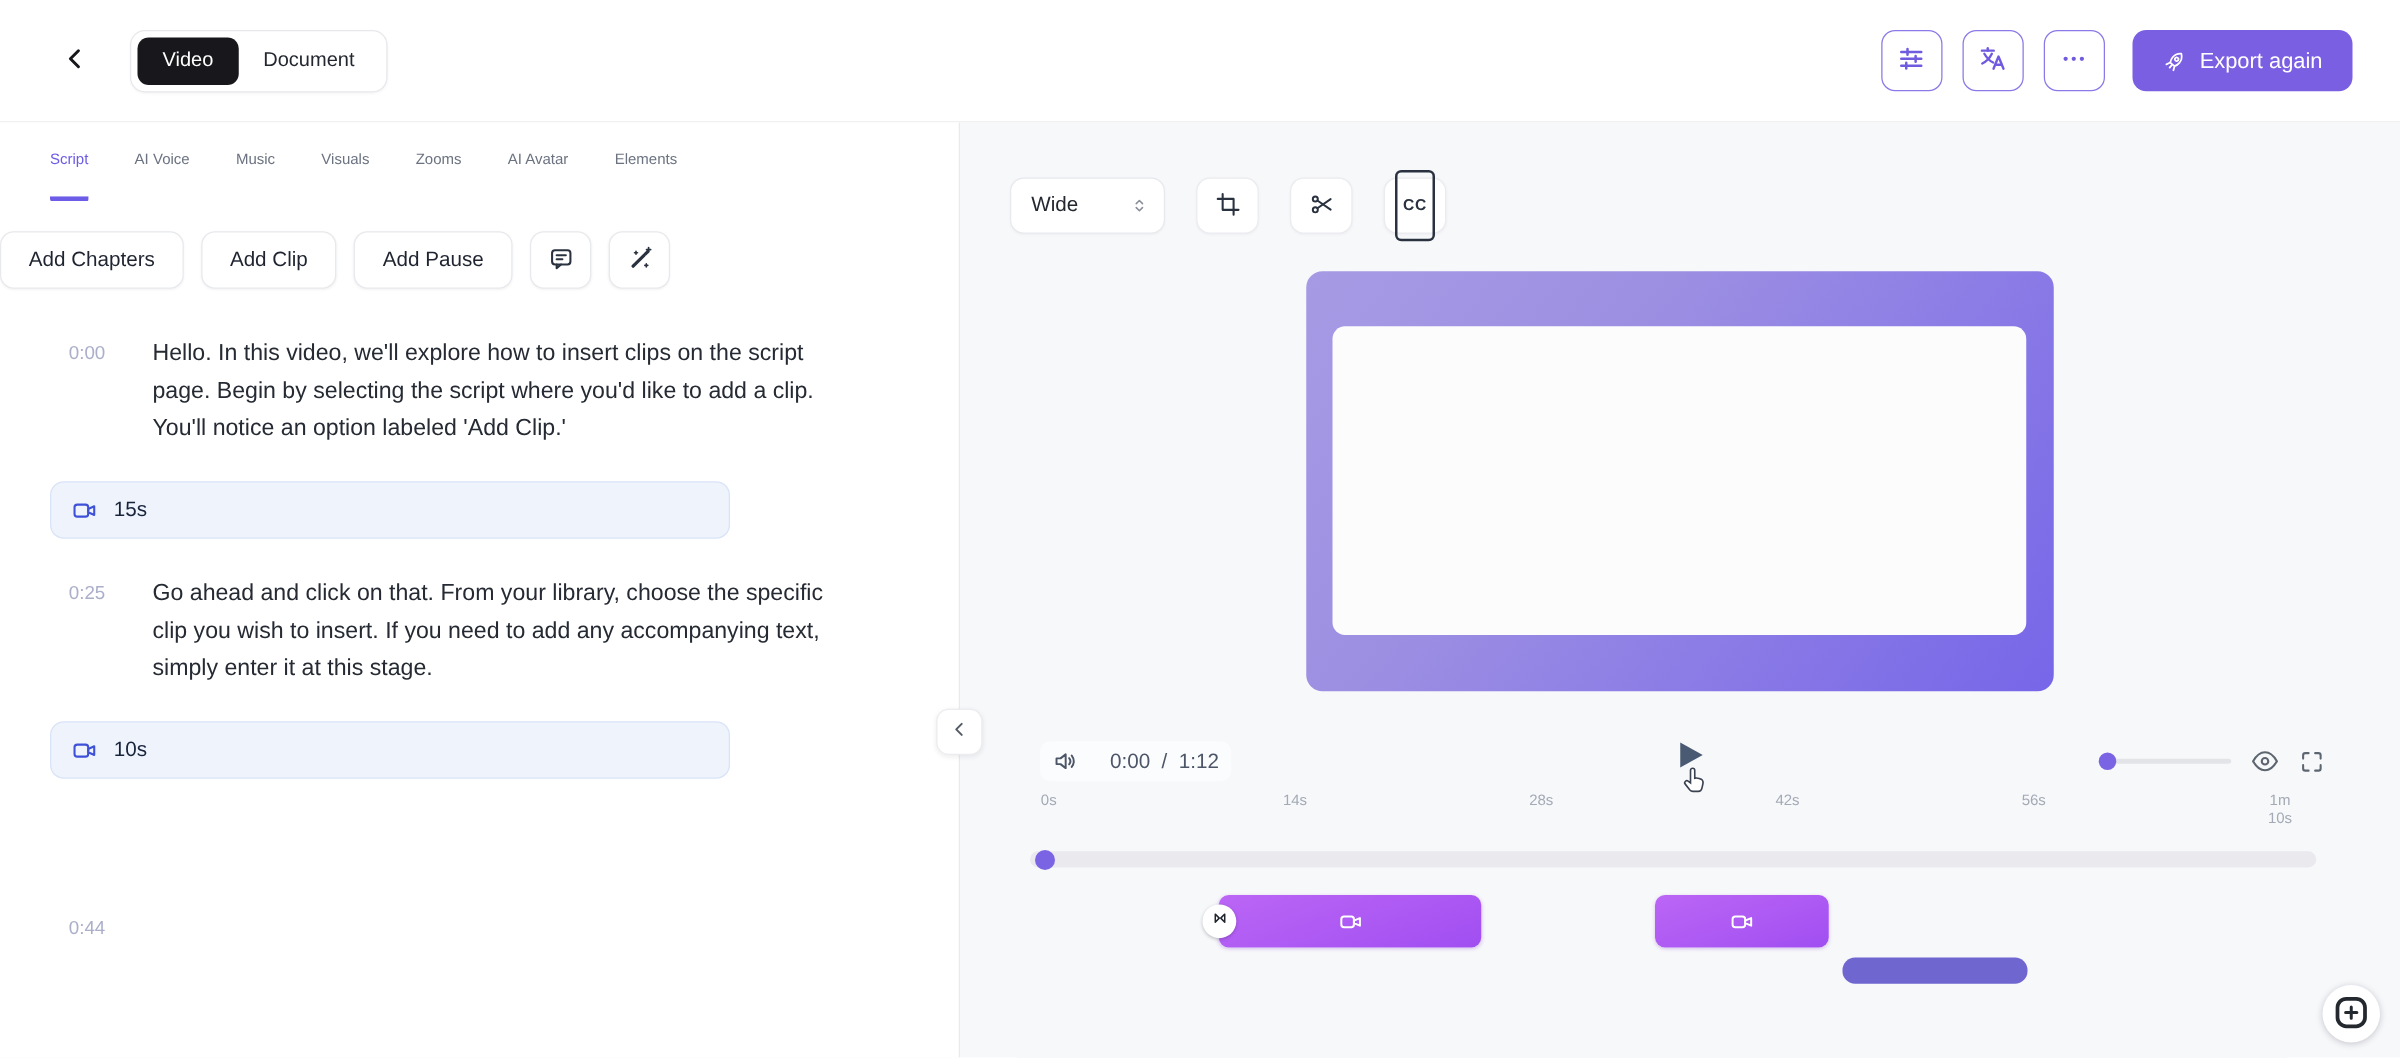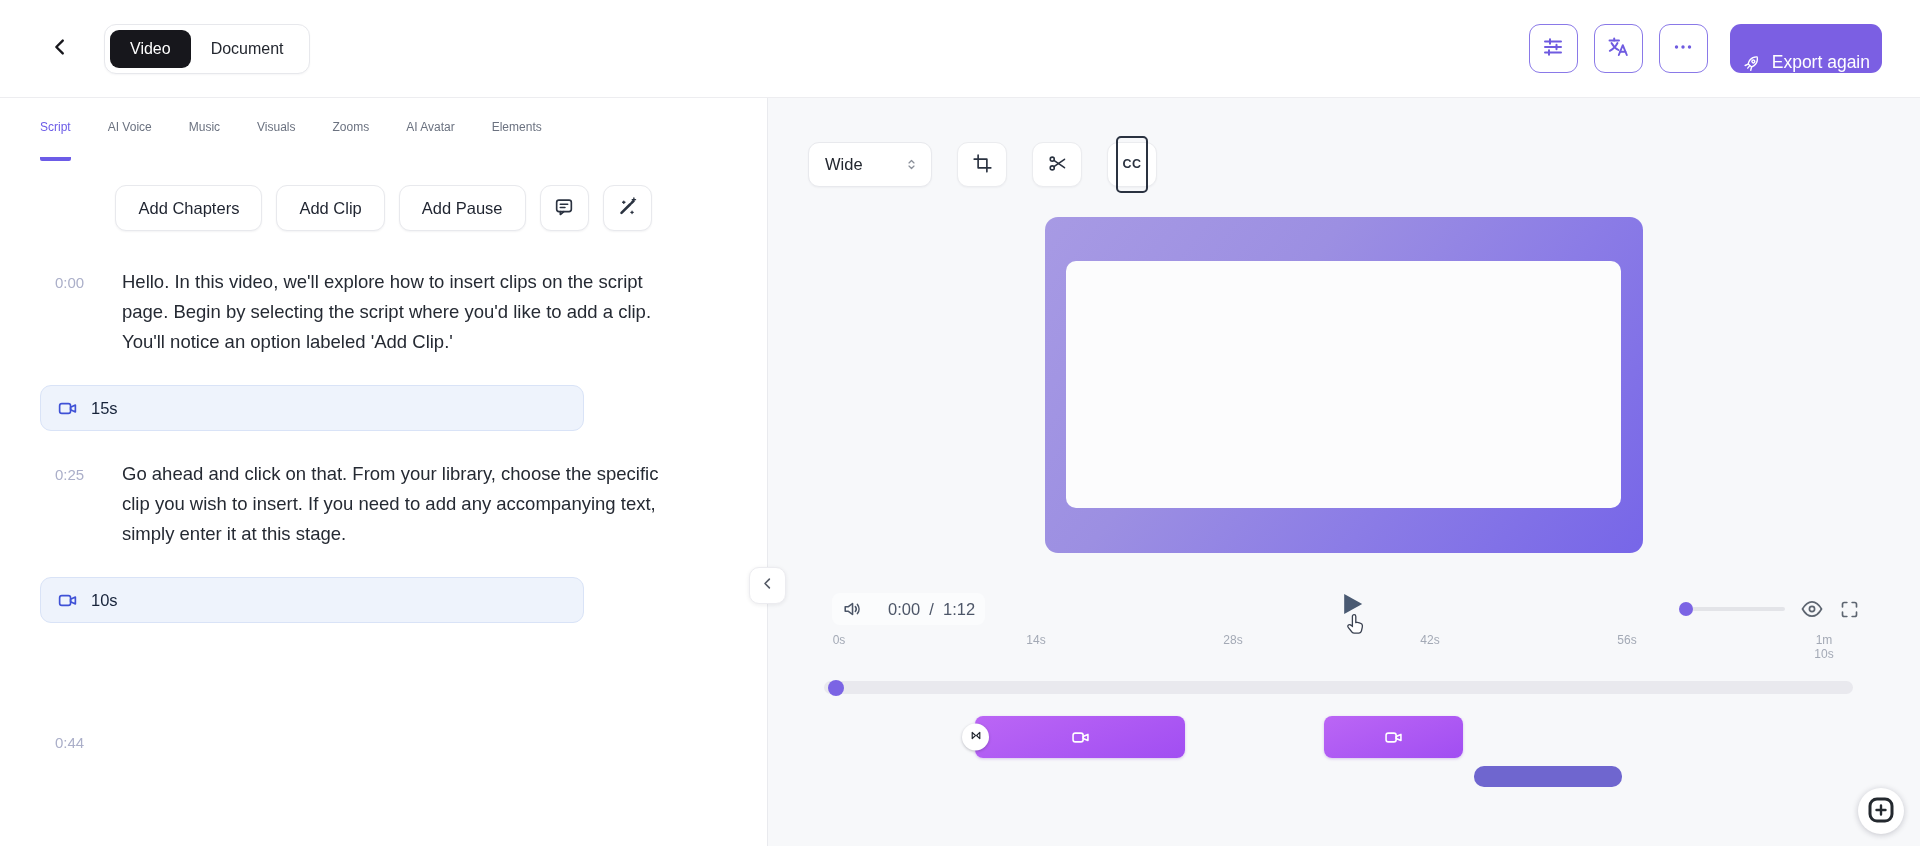--- a/index.html
+++ b/index.html
@@ -8,33 +8,33 @@
 
   
   .header { height:98px; display:flex; align-items:center; background:#fff; border-bottom:1px solid #ededf0; padding:0 38px; position:relative; }
   .back-btn { width:44px; height:44px; display:flex; align-items:center; justify-content:center; cursor:pointer; background:none; border:none; }
   .mode-toggle { display:flex; align-items:center; background:#fff; border:1px solid #e7e8ec; border-radius:12px; padding:5px; margin-left:22px; box-shadow:0 1px 2px rgba(20,20,40,.04); }
   .mode-btn { font-size:16px; font-weight:500; padding:10px 20px; border-radius:9px; border:none; background:transparent; color:#23272f; cursor:pointer; font-family:inherit; }
   .mode-btn.active { background:#17171c; color:#fff; }
   .header-title { position:absolute; left:50%; top:50%; transform:translate(-58%,-50%); font-size:19px; font-weight:500; color:#252b37; white-space:nowrap; }
   .header-actions { margin-left:auto; display:flex; align-items:center; gap:16px; }
   .icon-btn-outline { width:49px; height:49px; border:1.5px solid #8a79e8; border-radius:11px; background:#fff; display:flex; align-items:center; justify-content:center; cursor:pointer; }
-  .export-btn { height:49px; display:flex; align-items:flex-end; gap:10px; background:#7b5fe3; color:#fff; border:none; border-radius:11px; padding:0 12px; font-size:17.5px; font-weight:500; cursor:pointer; font-family:inherit; margin-left:6px; }
+  .export-btn { height:49px; display:flex; align-items:center; gap:10px; background:#7b5fe3; color:#fff; border:none; border-radius:11px; padding:0 24px; font-size:17.5px; font-weight:500; cursor:pointer; font-family:inherit; margin-left:6px; }
 
   
   .main { display:flex; height:748px; position:relative; }
   .left-panel { width:768px; background:#fff; border-right:1px solid #e9eaee; overflow:hidden; }
   .right-panel { flex:1; background:#f7f8fa; position:relative; overflow:hidden; }
 
   
   .tabs { display:flex; gap:37px; padding:22px 0 0 40px; }
   .tab { font-size:12px; color:#6b7280; padding-bottom:23px; border-bottom:4px solid transparent; border-radius:2px; cursor:pointer; white-space:nowrap; }
   .tab.active { color:#6c5ce7; font-weight:500; border-bottom-color:#6c5ce7; }
 
-  .script-toolbar { display:flex; justify-content:center; align-items:center; gap:14px; margin-top:24px; }
+  .script-toolbar { display:flex; align-items:center; gap:14px; margin-top:24px; }
   .tool-btn { height:46px; background:#fff; border:1px solid #e8e9ed; border-radius:11px; font-size:16.5px; color:#1f2430; padding:0 22px; cursor:pointer; font-family:inherit; box-shadow:0 1px 2px rgba(20,20,40,.05); display:flex; align-items:center; }
   .tool-icon-btn { width:49px; height:46px; background:#fff; border:1px solid #e8e9ed; border-radius:11px; display:flex; align-items:center; justify-content:center; cursor:pointer; box-shadow:0 1px 2px rgba(20,20,40,.05); }
 
   .script-list { margin-top:36px; }
   .script-row { display:flex; padding-left:55px; margin-bottom:28px; }
   .script-time { width:45px; flex:none; font-size:15px; color:#abafc9; padding-top:7px; }
   .script-text { margin-left:22px; width:566px; font-size:18.5px; line-height:30px; color:#252a33; cursor:text; }
   .clip-chip { margin:0 0 28px 40px; width:544px; height:46px; background:#eef3fc; border:1px solid #d9e3f7; border-radius:11px; display:flex; align-items:center; padding:0 16px; cursor:pointer; }
   .clip-chip.gap-lg { margin-bottom:104px; }
   .clip-chip-label { margin-left:13px; font-size:16.5px; color:#17233a; }

